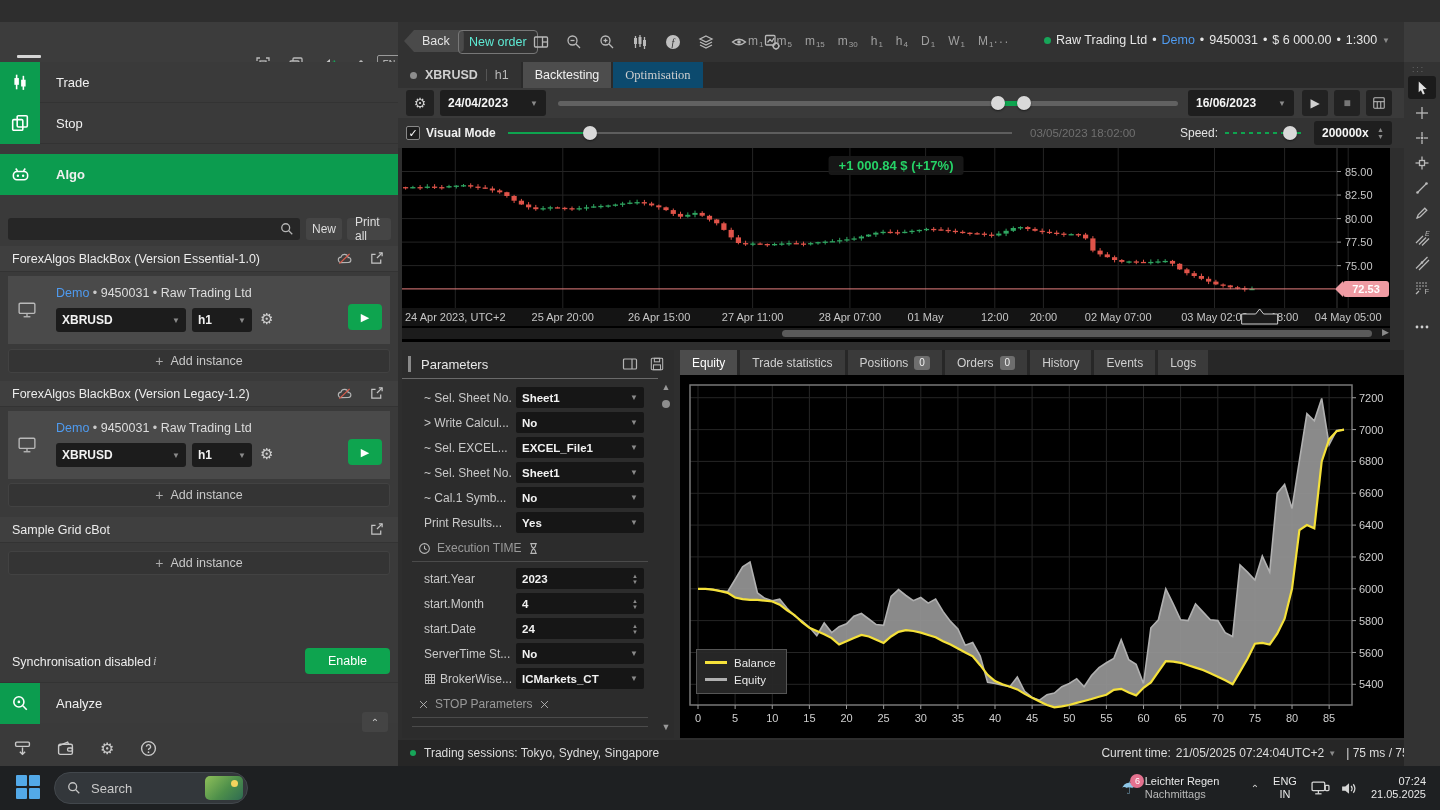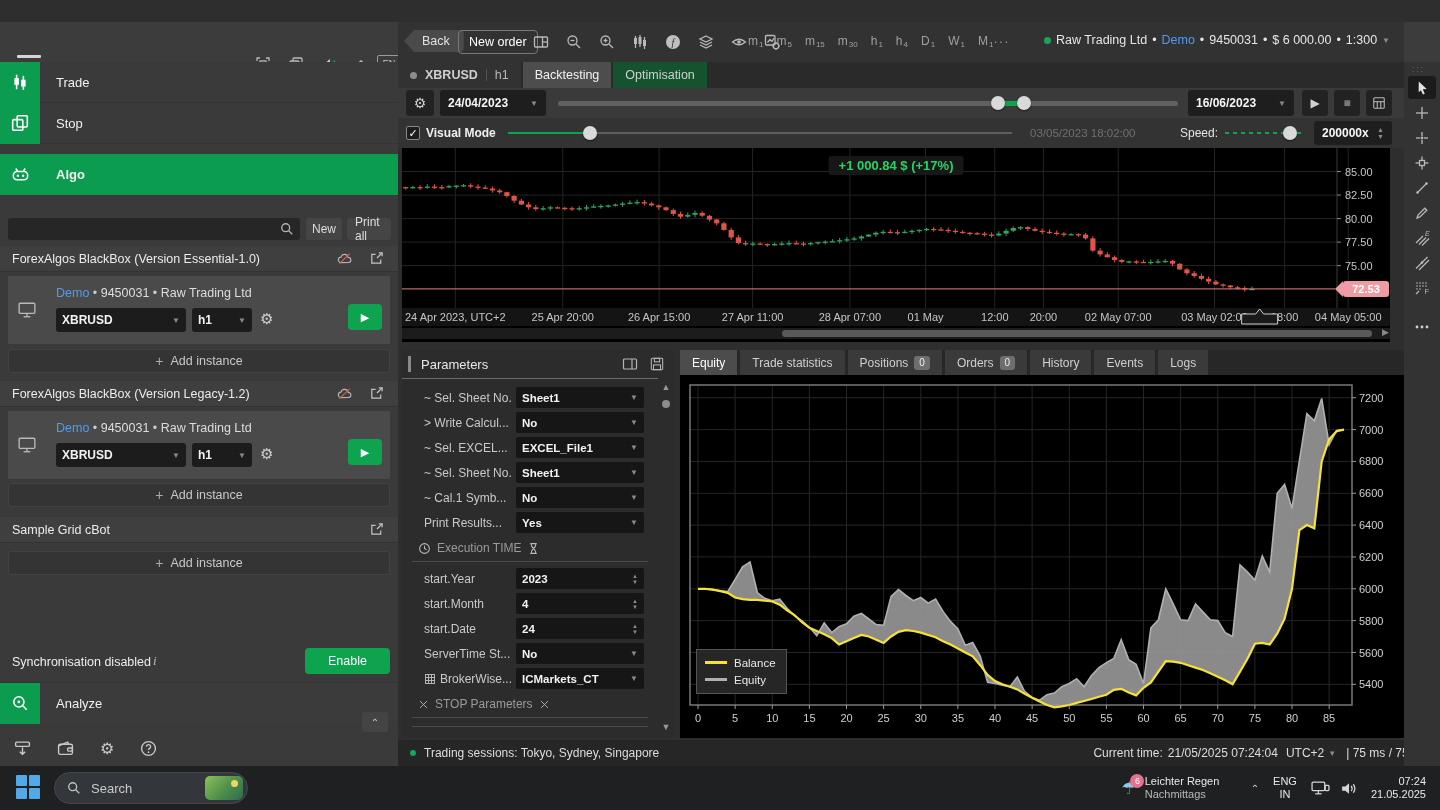--- a/index.html
+++ b/index.html
@@ -13,21 +13,21 @@
   .titlebar .appico { left:6px; top:3px; width:16px; height:16px; border-radius:3px; background:#111; display:flex; align-items:flex-end; justify-content:center; gap:1px; padding:3px 3px; }
   .titlebar .appico i { display:block; width:2px; background:#19b562; }
   .win-btn { top:0; width:40px; height:22px; display:flex; align-items:center; justify-content:center; color:#bbb; font-size:11px; }
 
   
   .topbar { left:0; top:22px; width:1440px; height:40px; background:#3c3c3c; }
   .topbar-main { left:398px; top:22px; width:1006px; height:40px; background:#323232; }
   .hamburger i { display:block; width:24px; height:2.5px; background:#d5d5d5; margin:4px 0; border-radius:1px; }
   .tool-ic { width:22px; height:22px; display:flex; align-items:center; justify-content:center; }
   .btn-back { background:#4a4a4a; border-radius:4px; color:#e3e3e3; padding:4px 14px 4px 18px; font-size:12.5px; clip-path:polygon(10px 0,100% 0,100% 100%,10px 100%,0 50%); }
-  .btn-neworder { border:1px solid #777; border-radius:4px; color:#ffffff; padding:4px 10px; font-size:12.5px; }
+  .btn-neworder { border:1px solid #777; border-radius:4px; color:#5eead4; padding:4px 10px; font-size:12.5px; }
   .tf { color:#a0a0a0; font-size:12px; margin-right:13px; display:inline-flex; align-items:flex-end; }
   .tf b { font-weight:normal; }
   .tf span { font-size:8px; margin-left:1px; margin-bottom:-1px; }
   .acct { color:#e6e6e6; font-size:12.5px; display:flex; align-items:center; gap:5px; }
   .dot-green { width:7px; height:7px; border-radius:50%; background:#17a559; display:inline-block; }
 
   
   .sidebar { left:0; top:62px; width:398px; height:704px; background:#3a3a3a; }
   .nav-row { left:0; width:398px; height:41px; display:flex; align-items:center; }
   .nav-ico { width:40px; height:41px; background:#0c9c4f; display:flex; align-items:center; justify-content:center; flex:none; }
@@ -44,21 +44,21 @@
   .dd .car { margin-left:auto; color:#8a8a8a; font-size:8px; }
   .addinst { left:8px; width:382px; height:24px; background:#343434; border:1px solid #424242; border-radius:3px; color:#c9c9c9; display:flex; align-items:center; justify-content:center; font-size:12.5px; }
   .play-btn { width:34px; height:26px; background:#0ea44f; border-radius:4px; display:flex; align-items:center; justify-content:center; color:#fff; font-size:11px; }
   .enable-btn { background:#0ea44f; border-radius:4px; color:#fff; font-size:12.5px; display:flex; align-items:center; justify-content:center; }
   .blue { color:#4f9bf0; }
 
   
   .doc-tabs { left:398px; top:62px; width:1006px; height:26px; background:#2a2a2a; display:flex; align-items:stretch; }
   .doc-tab { display:flex; align-items:center; padding:0 12px; font-size:12.5px; color:#cfcfcf; background:#323232; margin-right:2px; }
   .doc-tab.lighter { background:#4d4d4d; color:#f2f2f2; }
-  .doc-tab.mid { background:#14532d; }
+  .doc-tab.mid { background:#0c4a6e;font-family:Liberation Serif, serif; }
   .ctl-row { left:398px; top:88px; width:1006px; height:30px; background:#3a3a3a; }
   .sq-btn { background:#222; border-radius:3px; display:flex; align-items:center; justify-content:center; color:#d0d0d0; }
   .date-dd { background:#1e1e1e; border-radius:3px; color:#f5f5f5; font-weight:bold; font-size:12px; display:flex; align-items:center; padding:0 8px; }
   .slider-track { background:#616161; border-radius:3px; }
   .handle { width:14px; height:14px; border-radius:50%; background:#d9d9d9; box-shadow:0 1px 2px rgba(0,0,0,.5); }
   .vis-row { left:398px; top:118px; width:1006px; height:30px; background:#333333; }
   .checkbox { width:14px; height:14px; background:#1d1d1d; border:1px solid #888; border-radius:2px; color:#fff; font-size:11px; line-height:12px; text-align:center; }
 
   
   .chart-wrap { left:402px; top:148px; width:988px; height:194px; background:#000; }
@@ -1092,21 +1092,21 @@
           </div>
       </div>
     </div>
   </div>
 
   <div class="abs statusbar">
     <span class="dot-green" style="margin-left:12px; width:6px; height:6px;"></span>
     <span style="margin-left:8px;">Trading sessions: Tokyo, Sydney, Singapore</span>
     <span style="margin-left:auto;">Current time:</span>
     <span style="margin-left:5px;">21/05/2025 07:24:04</span>
-    <span style="margin-left:8px;">UTC+2</span>
+    <span style="">UTC+2</span>
     <span style="margin-left:4px; color:#8a8a8a; font-size:8px;">▼</span>
     <span style="margin:0 12px 0 10px;">| 75 ms / 75 ms</span>
   </div>
 
   <div class="abs rstrip">
     <div class="abs" style="left:8px; top:4px; width:20px; height:7px; color:#777; font-size:7px; letter-spacing:2px; line-height:4px;">··· ···</div>
     <div id="rightTools">
         <div class="rtool active" style="top: 14px;">
           <svg width="15" height="16" viewBox="0 0 16 16">
             <polygon points="4,1 12.5,9 8.3,9.4 10.4,14 8.4,14.9 6.3,10.3 3.9,12.6" fill="#e2e2e2"></polygon>

